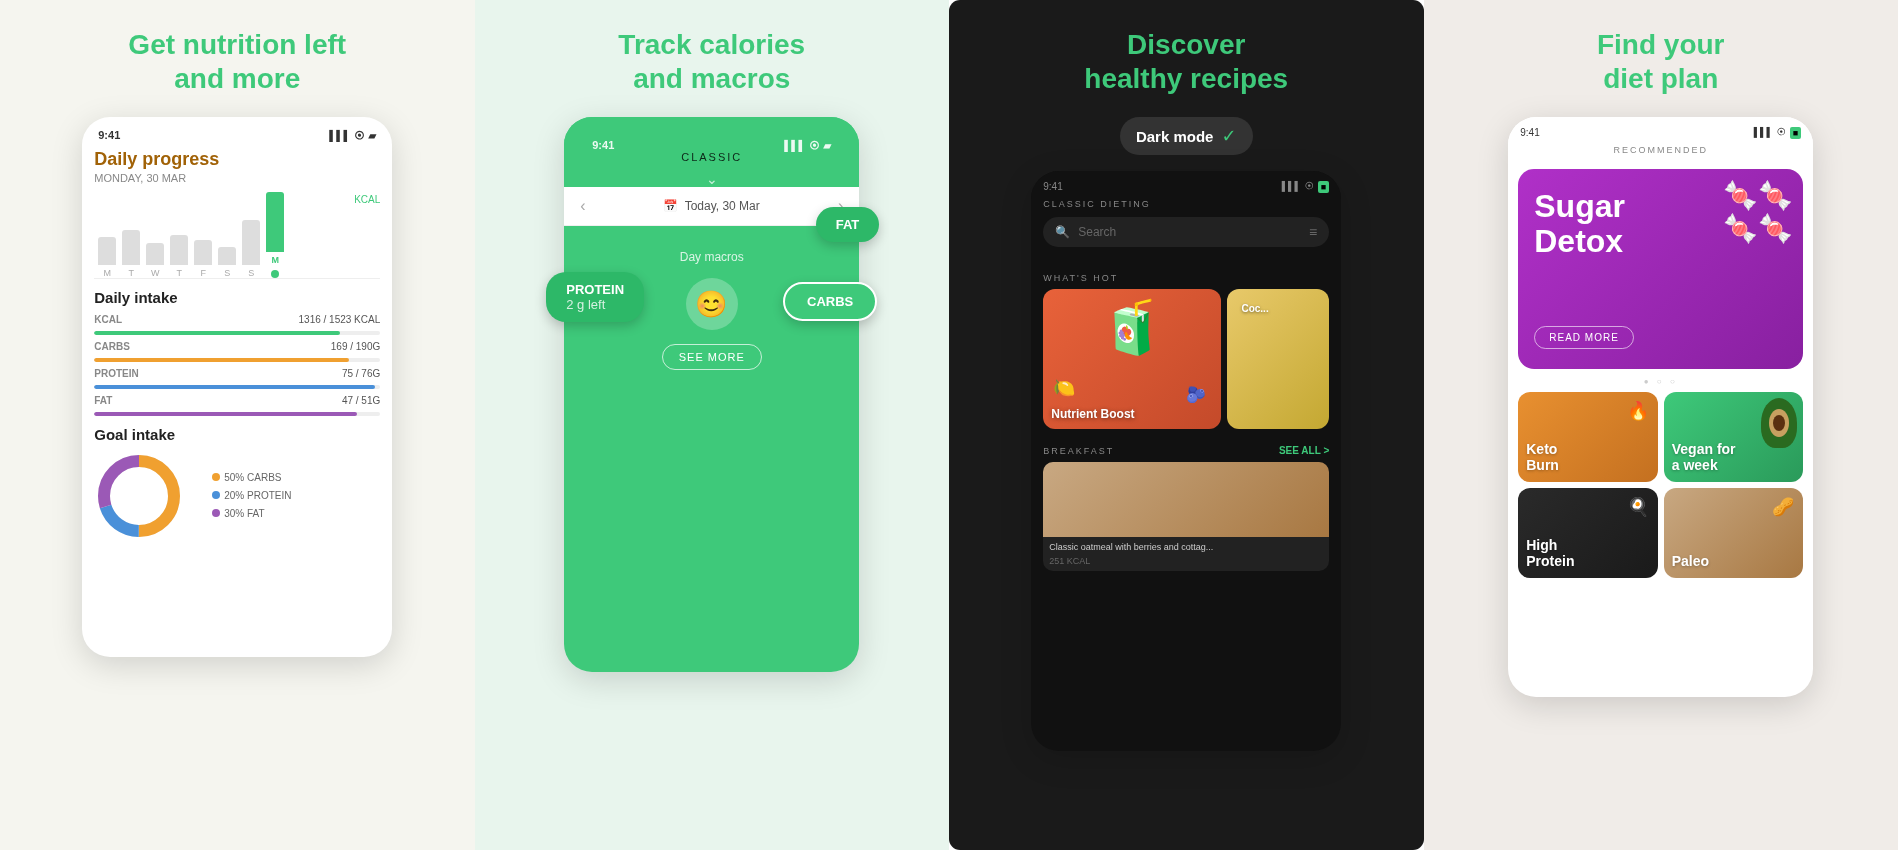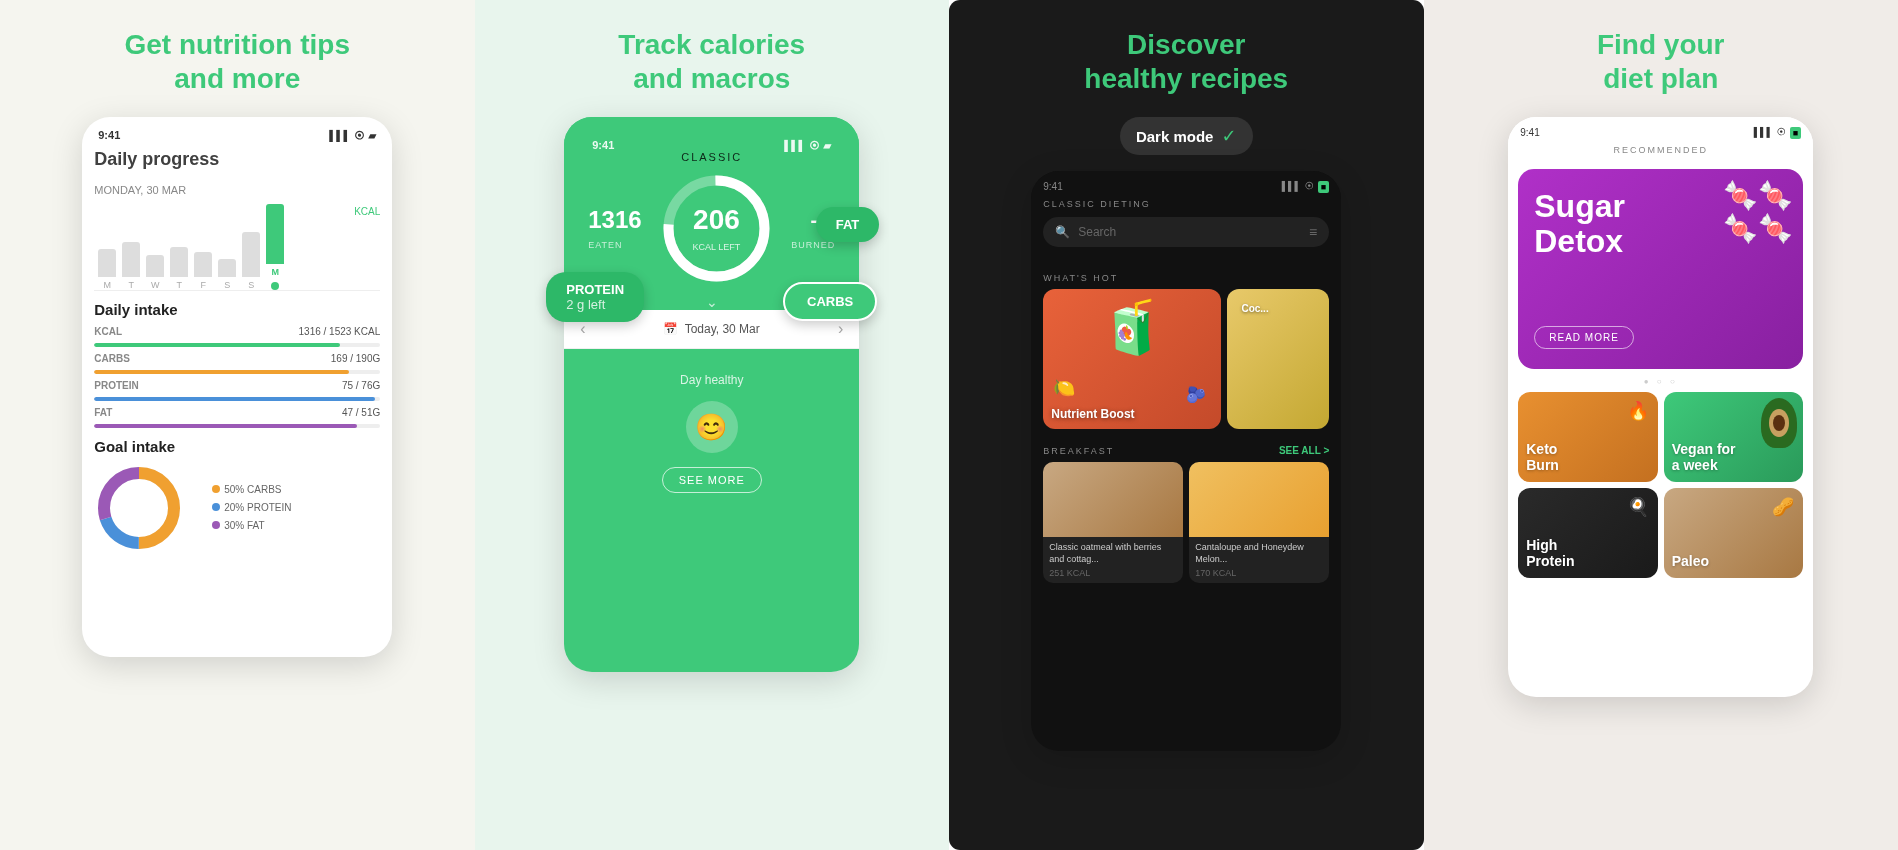--- a/index.html
+++ b/index.html
@@ -61,22 +61,22 @@
       font-weight: 600;
       padding: 0 4px 8px;
       color: #333;
     }
 
     .status-icons { display: flex; gap: 4px; align-items: center; font-size: 10px; }
 
     .daily-progress-title {
       font-size: 18px;
       font-weight: 700;
-      color: #404040;
-      margin-bottom: 14px;
+      color: #a16207;
+      margin-bottom: 2px;
     }
     .daily-progress-date {
       font-size: 11px;
       color: #888;
       margin-bottom: 10px;
     }
 
     .kcal-label {
       font-size: 10px;
       color: #3ec97a;
@@ -402,21 +402,21 @@
       padding: 10px 14px 0;
       color: rgba(255,255,255,0.9);
       font-size: 11px;
       font-weight: 600;
     }
   </style>
 </head>
 <body>
 
 <div class="panel panel-1">
-  <h2 class="panel-title" style="white-space:pre-line;">Get nutrition tips
+  <h2 class="panel-title" style="white-space:pre-line;">Get nutrition left
 and more</h2>
 
   <div class="phone phone-1">
     <div class="phone-status-bar">
       <span>9:41</span>
       <div class="status-icons">
         <span>▌▌▌</span>
         <span>⦿</span>
         <span>▰</span>
       </div>
@@ -529,42 +529,20 @@
         <span>9:41</span>
         <div style="display:flex;gap:4px;">
           <span style="font-size:10px;">▌▌▌</span>
           <span style="font-size:10px;">⦿</span>
           <span style="font-size:10px;">▰</span>
         </div>
       </div>
 
       <div class="macro-classic">CLASSIC</div>
 
-      <div style="position:relative;display:flex;align-items:center;justify-content:space-between;padding:0 10px;margin-bottom:8px;">
-        <div style="color:#fff;">
-          <span style="display:block;font-size:24px;font-weight:700;">1316</span>
-          <span style="font-size:9px;opacity:0.7;letter-spacing:1px;">EATEN</span>
-        </div>
-
-        <div style="position:relative;width:115px;height:115px;display:flex;align-items:center;justify-content:center;">
-          <svg width="115" height="115">
-            <circle cx="57.5" cy="57.5" r="48" fill="none" stroke="rgba(255,255,255,0.3)" stroke-width="10"></circle>
-            <circle cx="57.5" cy="57.5" r="48" fill="none" stroke="#fff" stroke-width="10" stroke-dasharray="230 70" stroke-dashoffset="0" transform="rotate(-90 57.5 57.5)"></circle>
-          </svg>
-          <div style="position:absolute;text-align:center;color:#fff;">
-            <span style="display:block;font-size:28px;font-weight:700;">206</span>
-            <span style="font-size:9px;opacity:0.8;">KCAL LEFT</span>
-          </div>
-        </div>
-
-        <div style="color:#fff;text-align:right;">
-          <span style="display:block;font-size:24px;font-weight:700;">—</span>
-          <span style="font-size:9px;opacity:0.7;letter-spacing:1px;">BURNED</span>
-        </div>
-      </div>
 
       <div style="position:absolute;top:90px;right:-20px;background:#2db868;border-radius:20px;padding:10px 20px;color:#fff;font-size:13px;font-weight:700;box-shadow:0 4px 12px rgba(0,0,0,0.2);z-index:20;">FAT</div>
 
       <div style="position:absolute;top:155px;left:-18px;background:#2db868;border-radius:20px;padding:10px 20px;color:#fff;font-size:13px;font-weight:700;box-shadow:0 4px 12px rgba(0,0,0,0.2);z-index:20;">
         <div>PROTEIN</div>
         <div style="font-size:13px;opacity:0.8;font-weight:400;">2 g left</div>
       </div>
 
       <div style="position:absolute;top:165px;right:-18px;background:#3ec97a;border-radius:20px;padding:10px 22px;color:#fff;font-size:13px;font-weight:700;box-shadow:0 4px 12px rgba(0,0,0,0.2);z-index:20;border:2px solid #fff;">CARBS</div>
 
@@ -576,21 +554,21 @@
       <div style="display:flex;align-items:center;justify-content:space-between;padding:10px 16px;border-bottom:1px solid #f0f0f0;">
         <span style="color:#aaa;font-size:16px;">‹</span>
         <div style="display:flex;align-items:center;gap:6px;font-size:12px;color:#555;">
           <span>📅</span>
           <span>Today, 30 Mar</span>
         </div>
         <span style="color:#aaa;font-size:16px;">›</span>
       </div>
 
       <div style="background:#3ec97a;margin:0;padding:24px 16px;display:flex;flex-direction:column;align-items:center;">
-        <div style="color:rgba(255,255,255,0.8);font-size:12px;margin-bottom:14px;">Day healthy</div>
+        <div style="color:rgba(255,255,255,0.8);font-size:12px;margin-bottom:14px;">Day macros</div>
         <div style="width:52px;height:52px;background:rgba(255,255,255,0.25);border-radius:50%;display:flex;align-items:center;justify-content:center;font-size:26px;margin-bottom:14px;">😊</div>
         <button class="see-more-btn">SEE MORE</button>
       </div>
     </div>
   </div>
 </div>
 
 <div class="panel panel-3">
   <h2 class="panel-title" style="white-space:pre-line;">Discover
 healthy recipes</h2>
@@ -641,27 +619,20 @@
     </div>
 
     <div class="breakfast-grid">
       <div class="breakfast-card">
         <div class="breakfast-img breakfast-img-oatmeal"></div>
         <div class="breakfast-info">
           <div class="breakfast-name">Classic oatmeal with berries and cottag...</div>
           <div class="breakfast-kcal">251 KCAL</div>
         </div>
       </div>
-      <div class="breakfast-card">
-        <div class="breakfast-img breakfast-img-melon"></div>
-        <div class="breakfast-info">
-          <div class="breakfast-name">Cantaloupe and Honeydew Melon...</div>
-          <div class="breakfast-kcal">170 KCAL</div>
-        </div>
-      </div>
     </div>
   </div>
 </div>
 
 <div class="panel panel-4">
   <h2 class="panel-title" style="white-space:pre-line;color:#3ec97a;">Find your
 diet plan</h2>
 
   <div class="phone phone-4">
     <div class="p4-header">

